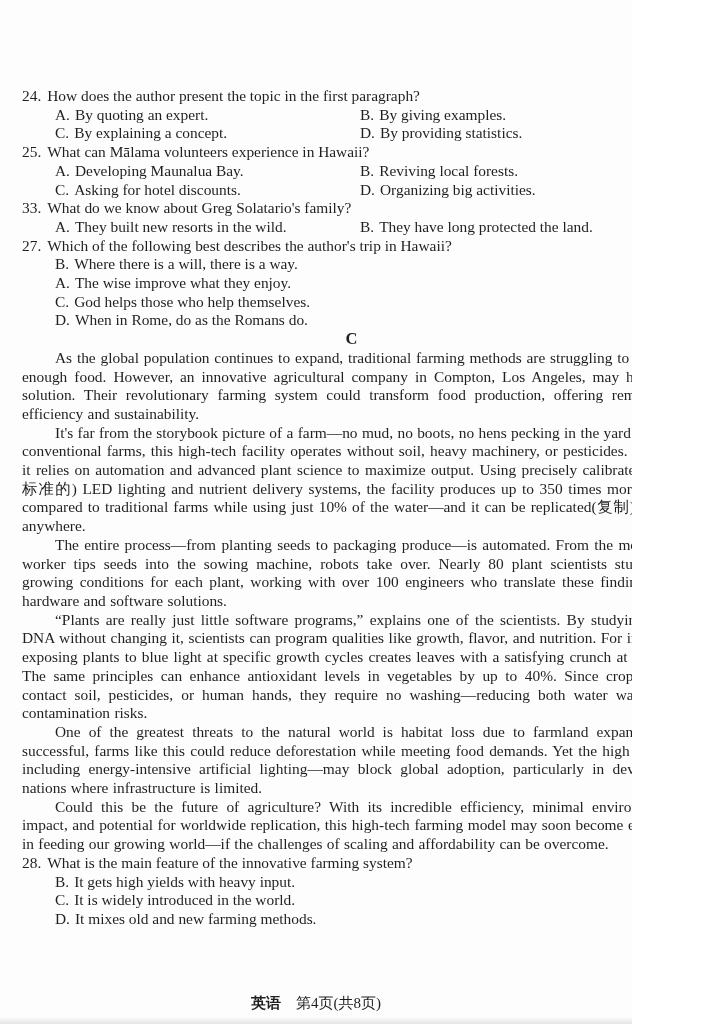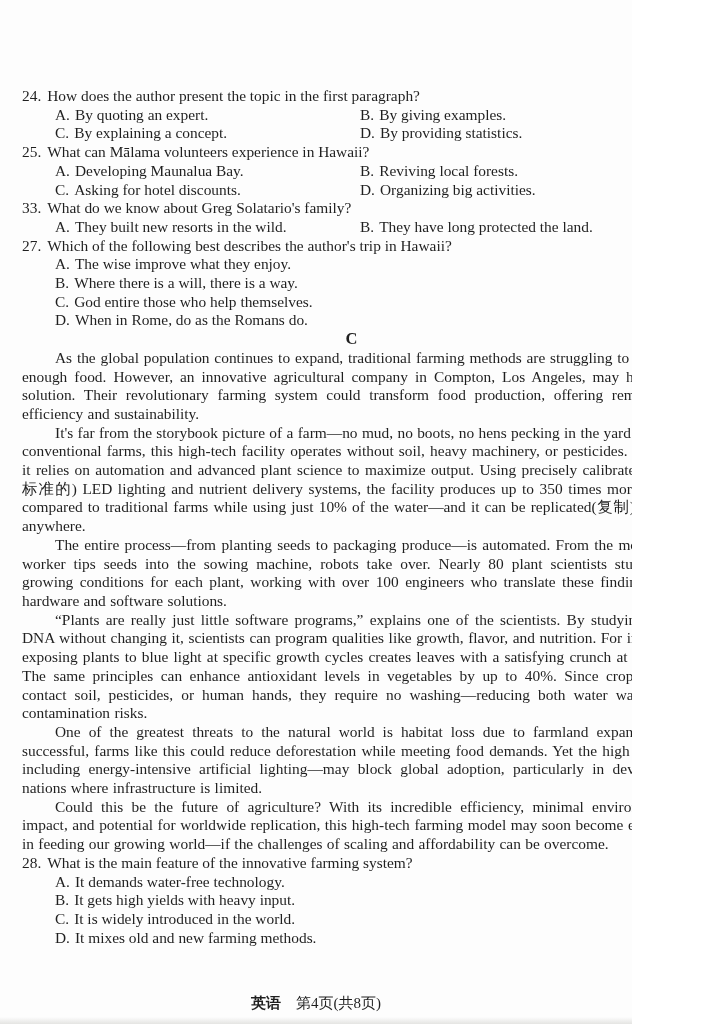--- a/index.html
+++ b/index.html
@@ -107,41 +107,40 @@
           <div class="opt"><span class="olabel">B.</span><span>They have long protected the land.</span></div>
         </div>
       </div>
     </div>
 
     <div class="question">
       <div class="stem">
         <span class="qnum">27.</span><span>Which of the following best describes the author's trip in Hawaii?</span>
       </div>
       <div class="options">
+        <div class="opt"><span class="olabel">B.</span><span>Where there is a will, there is a way.</span></div>
         <div class="opt"><span class="olabel">A.</span><span>The wise improve what they enjoy.</span></div>
-        <div class="opt"><span class="olabel">B.</span><span>Where there is a will, there is a way.</span></div>
-        <div class="opt"><span class="olabel">C.</span><span>God entire those who help themselves.</span></div>
+        <div class="opt"><span class="olabel">C.</span><span>God helps those who help themselves.</span></div>
         <div class="opt"><span class="olabel">D.</span><span>When in Rome, do as the Romans do.</span></div>
       </div>
     </div>
 
     <div class="passage-heading">C</div>
     <p class="para">As the global population continues to expand, traditional farming methods are struggling to provide enough food. However, an innovative agricultural company in Compton, Los Angeles, may have the solution. Their revolutionary farming system could transform food production, offering remarkable efficiency and sustainability.</p>
     <p class="para">It's far from the storybook picture of a farm—no mud, no boots, no hens pecking in the yard. Unlike conventional farms, this high-tech facility operates without soil, heavy machinery, or pesticides. Instead, it relies on automation and advanced plant science to maximize output. Using precisely calibrated(符合标准的) LED lighting and nutrient delivery systems, the facility produces up to 350 times more yields compared to traditional farms while using just 10% of the water—and it can be replicated(复制) almost anywhere.</p>
     <p class="para">The entire process—from planting seeds to packaging produce—is automated. From the moment a worker tips seeds into the sowing machine, robots take over. Nearly 80 plant scientists study best growing conditions for each plant, working with over 100 engineers who translate these findings into hardware and software solutions.</p>
     <p class="para">“Plants are really just little software programs,” explains one of the scientists. By studying plant DNA without changing it, scientists can program qualities like growth, flavor, and nutrition. For instance, exposing plants to blue light at specific growth cycles creates leaves with a satisfying crunch at harvest. The same principles can enhance antioxidant levels in vegetables by up to 40%. Since crops never contact soil, pesticides, or human hands, they require no washing—reducing both water waste and contamination risks.</p>
     <p class="para">One of the greatest threats to the natural world is habitat loss due to farmland expansion. If successful, farms like this could reduce deforestation while meeting food demands. Yet the high costs—including energy-intensive artificial lighting—may block global adoption, particularly in developing nations where infrastructure is limited.</p>
     <p class="para">Could this be the future of agriculture? With its incredible efficiency, minimal environmental impact, and potential for worldwide replication, this high-tech farming model may soon become essential in feeding our growing world—if the challenges of scaling and affordability can be overcome.</p>
 
     <div class="question">
       <div class="stem">
         <span class="qnum">28.</span><span>What is the main feature of the innovative farming system?</span>
       </div>
       <div class="options">
-        <div class="opt"><span class="olabel">A.</span><span>It demands water-free technology.</span></div>
         <div class="opt"><span class="olabel">B.</span><span>It gets high yields with heavy input.</span></div>
         <div class="opt"><span class="olabel">C.</span><span>It is widely introduced in the world.</span></div>
         <div class="opt"><span class="olabel">D.</span><span>It mixes old and new farming methods.</span></div>
       </div>
     </div>
 
   </div>
 
   <div class="footer">
     <span class="footer-subject">英语</span><span class="footer-pageinfo">第4页(共8页)</span>

